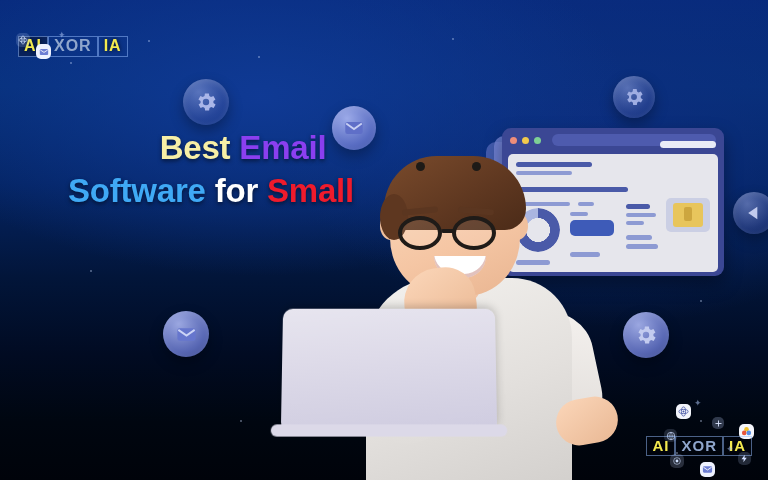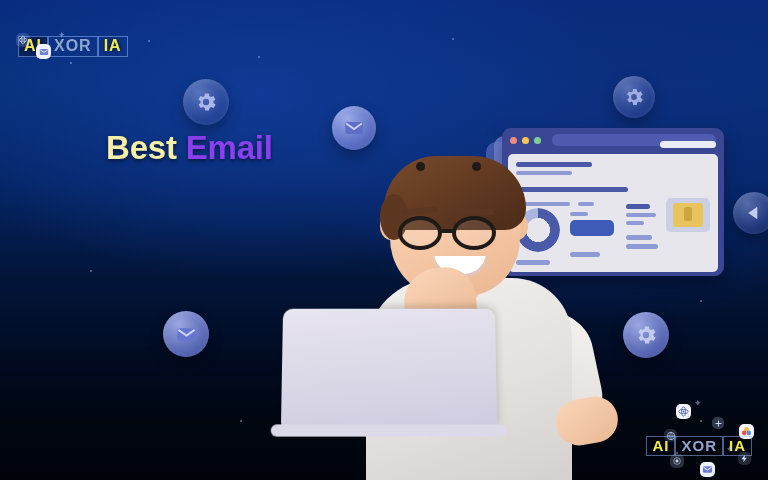--- a/index.html
+++ b/index.html
@@ -19,21 +19,21 @@
   
   .star { position:absolute; border-radius:50%; background:#cfe0ff; opacity:.45; }
 
   
   .headline {
     position:absolute; left:40px; top:126px; width:340px;
     font-weight:bold; font-size:33px; line-height:43px;
     letter-spacing:-0.2px;
     text-shadow:0 2px 4px rgba(0,0,0,.55);
   }
-  .headline .ln { display:block; white-space:nowrap; }
+  .headline .ln { display:block; white-space:nowrap;text-align:center; }
   .ln1 { padding-left:66px; }
   .ln2 { padding-left:66px; }
   .ln3 { padding-left:2px; }
   .ln4 { padding-left:90px; }
   .w-best { color:#f7efa6; }
   .w-email { color:#8b3ff0; }
   .w-newsletter { color:#f2d77a; }
   .w-software { color:#3fa9f5; }
   .w-for { color:#ffffff; }
   .w-small { color:#ef1b2c; }
@@ -160,20 +160,25 @@
         <path d="M3 7l9 6 9-6" fill="none" stroke="#fff" stroke-width="2"></path>
       </svg>
   </div>
   <div class="spark" style="left:58px;top:30px;">✦</div>
 
   <div class="headline">
     <span class="ln ln1">
       <span class="w-best">Best</span>
       <span class="w-email">Email</span>
     </span>
+    <span class="ln ln3">
+      <span class="w-software">Software</span>
+      <span class="w-for">for</span>
+      <span class="w-small">Small</span>
+    </span>
   </div>
 
   <div class="bubble" style="left:183px;top:79px;width:46px;height:46px;">
     <svg width="24" height="24" viewBox="0 0 24 24" fill="#aab6e8">
         <path d="M19.4 13a7.8 7.8 0 000-2l2-1.6-2-3.4-2.4 1a7.6 7.6 0 00-1.7-1l-.4-2.6h-4l-.4 2.6a7.6 7.6 0 00-1.7 1l-2.4-1-2 3.4L6.6 11a7.8 7.8 0 000 2l-2 1.6 2 3.4 2.4-1a7.6 7.6 0 001.7 1l.4 2.6h4l.4-2.6a7.6 7.6 0 001.7-1l2.4 1 2-3.4zM12 15.2A3.2 3.2 0 1115.2 12 3.2 3.2 0 0112 15.2z"></path>
       </svg>
   </div>
 
   <div class="bubble bright" style="left:332px;top:106px;width:44px;height:44px;">
     <svg width="22" height="22" viewBox="0 0 24 24">

